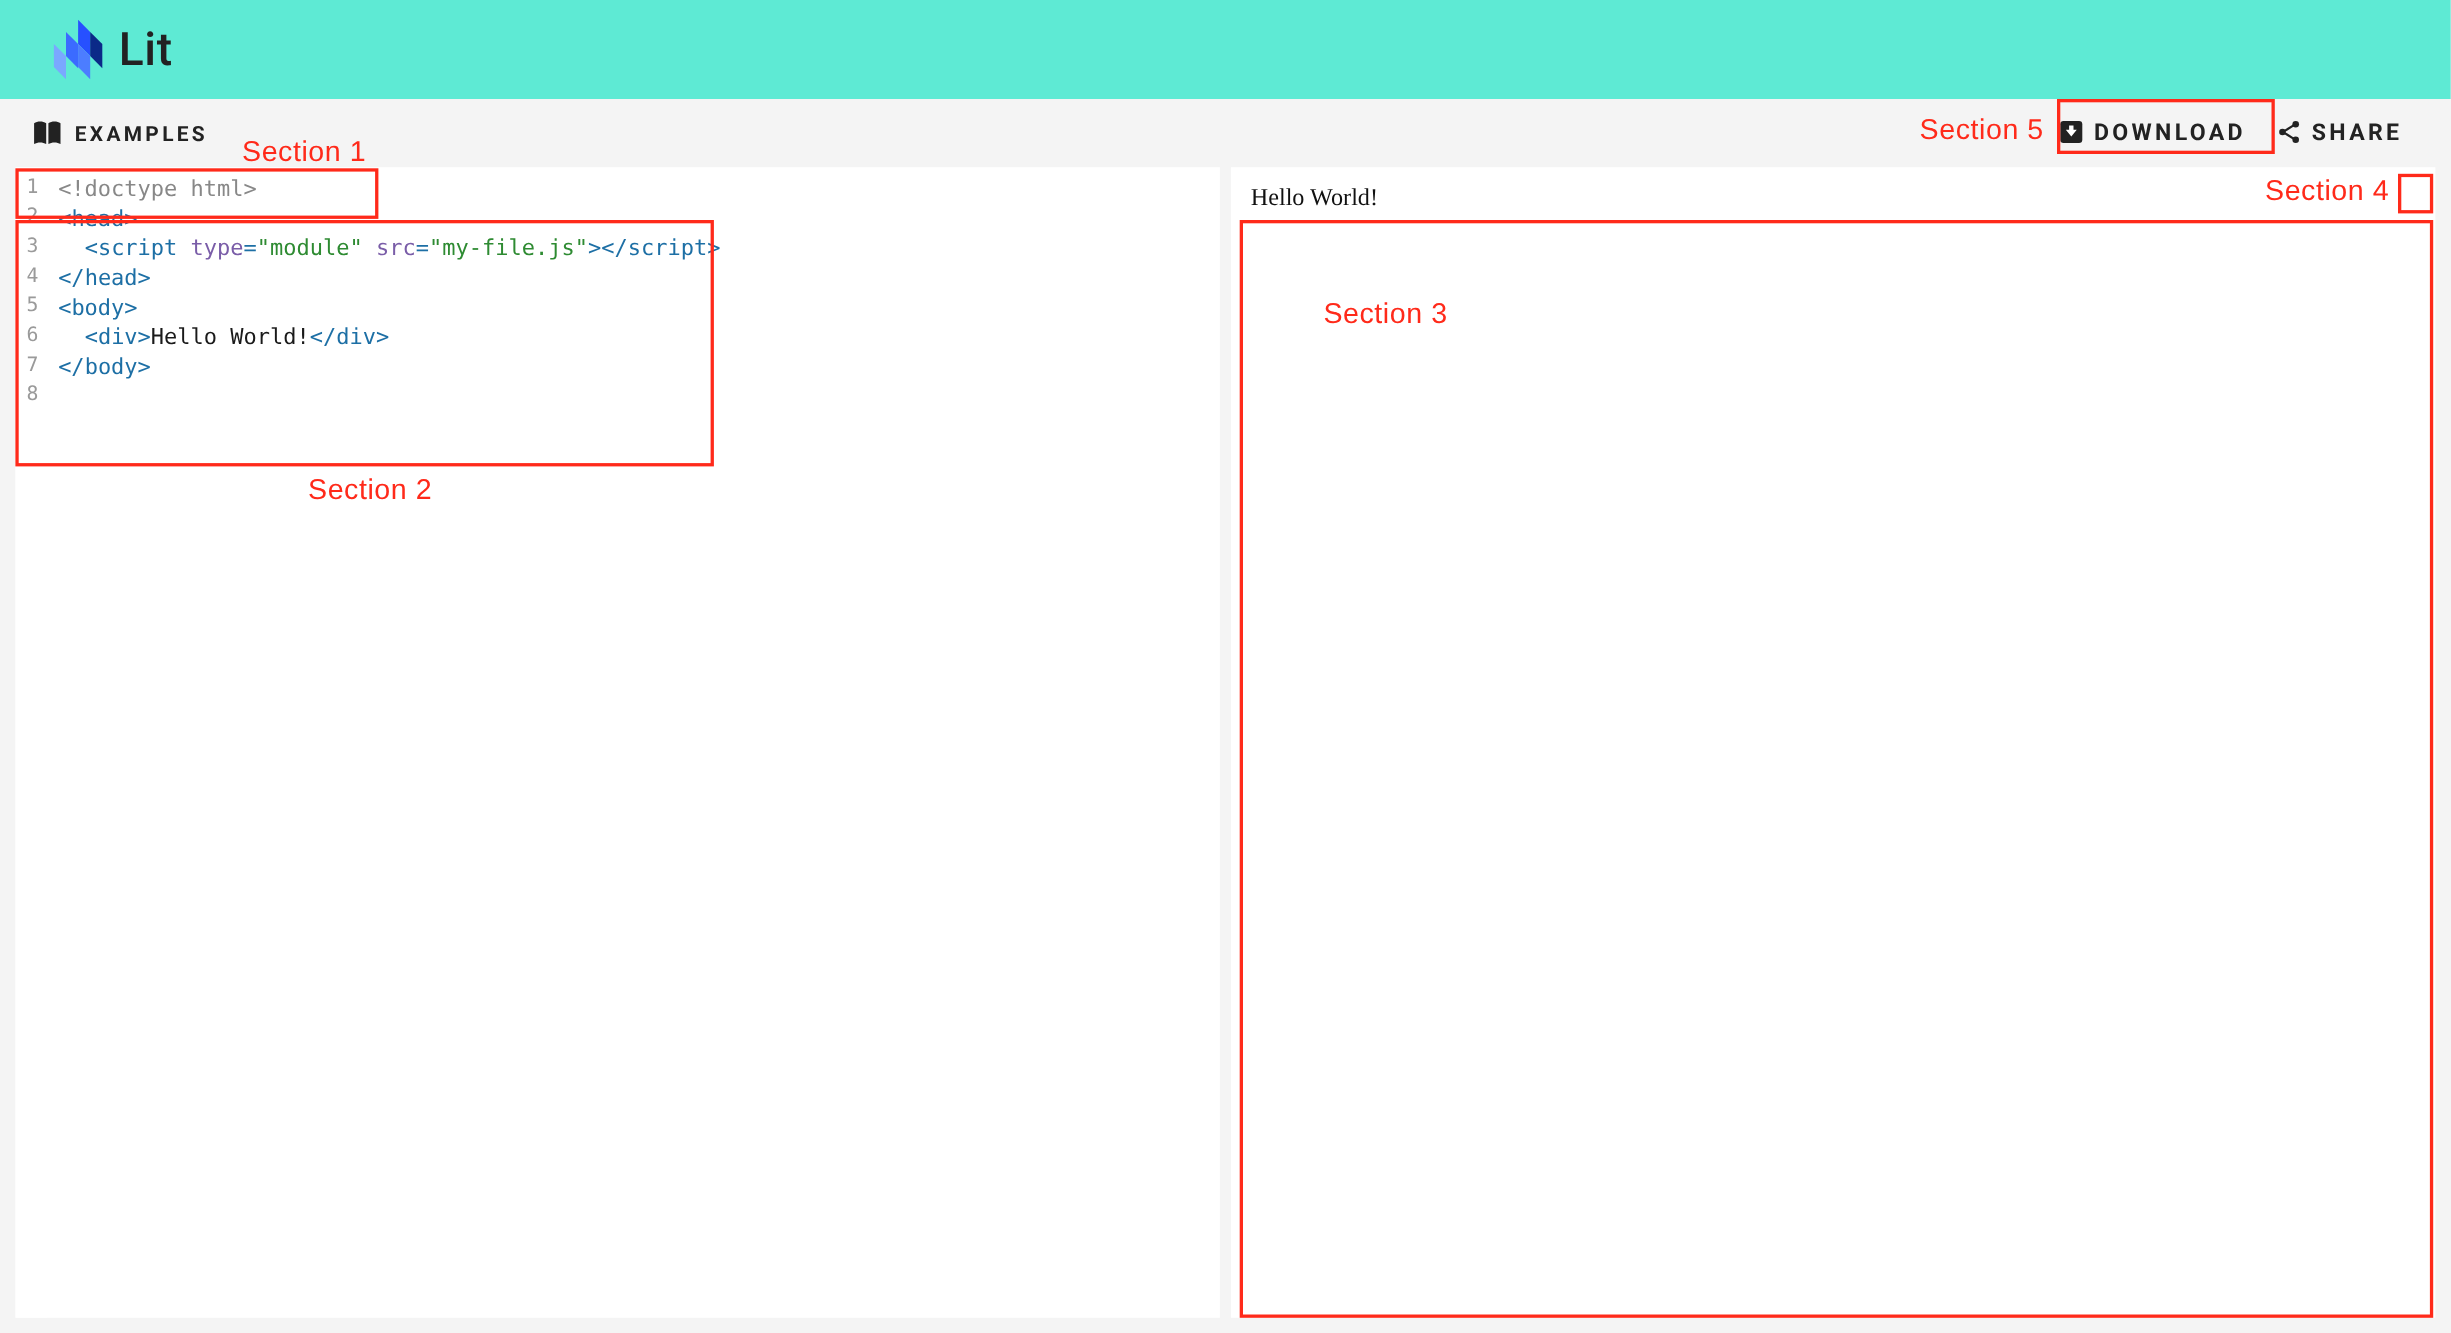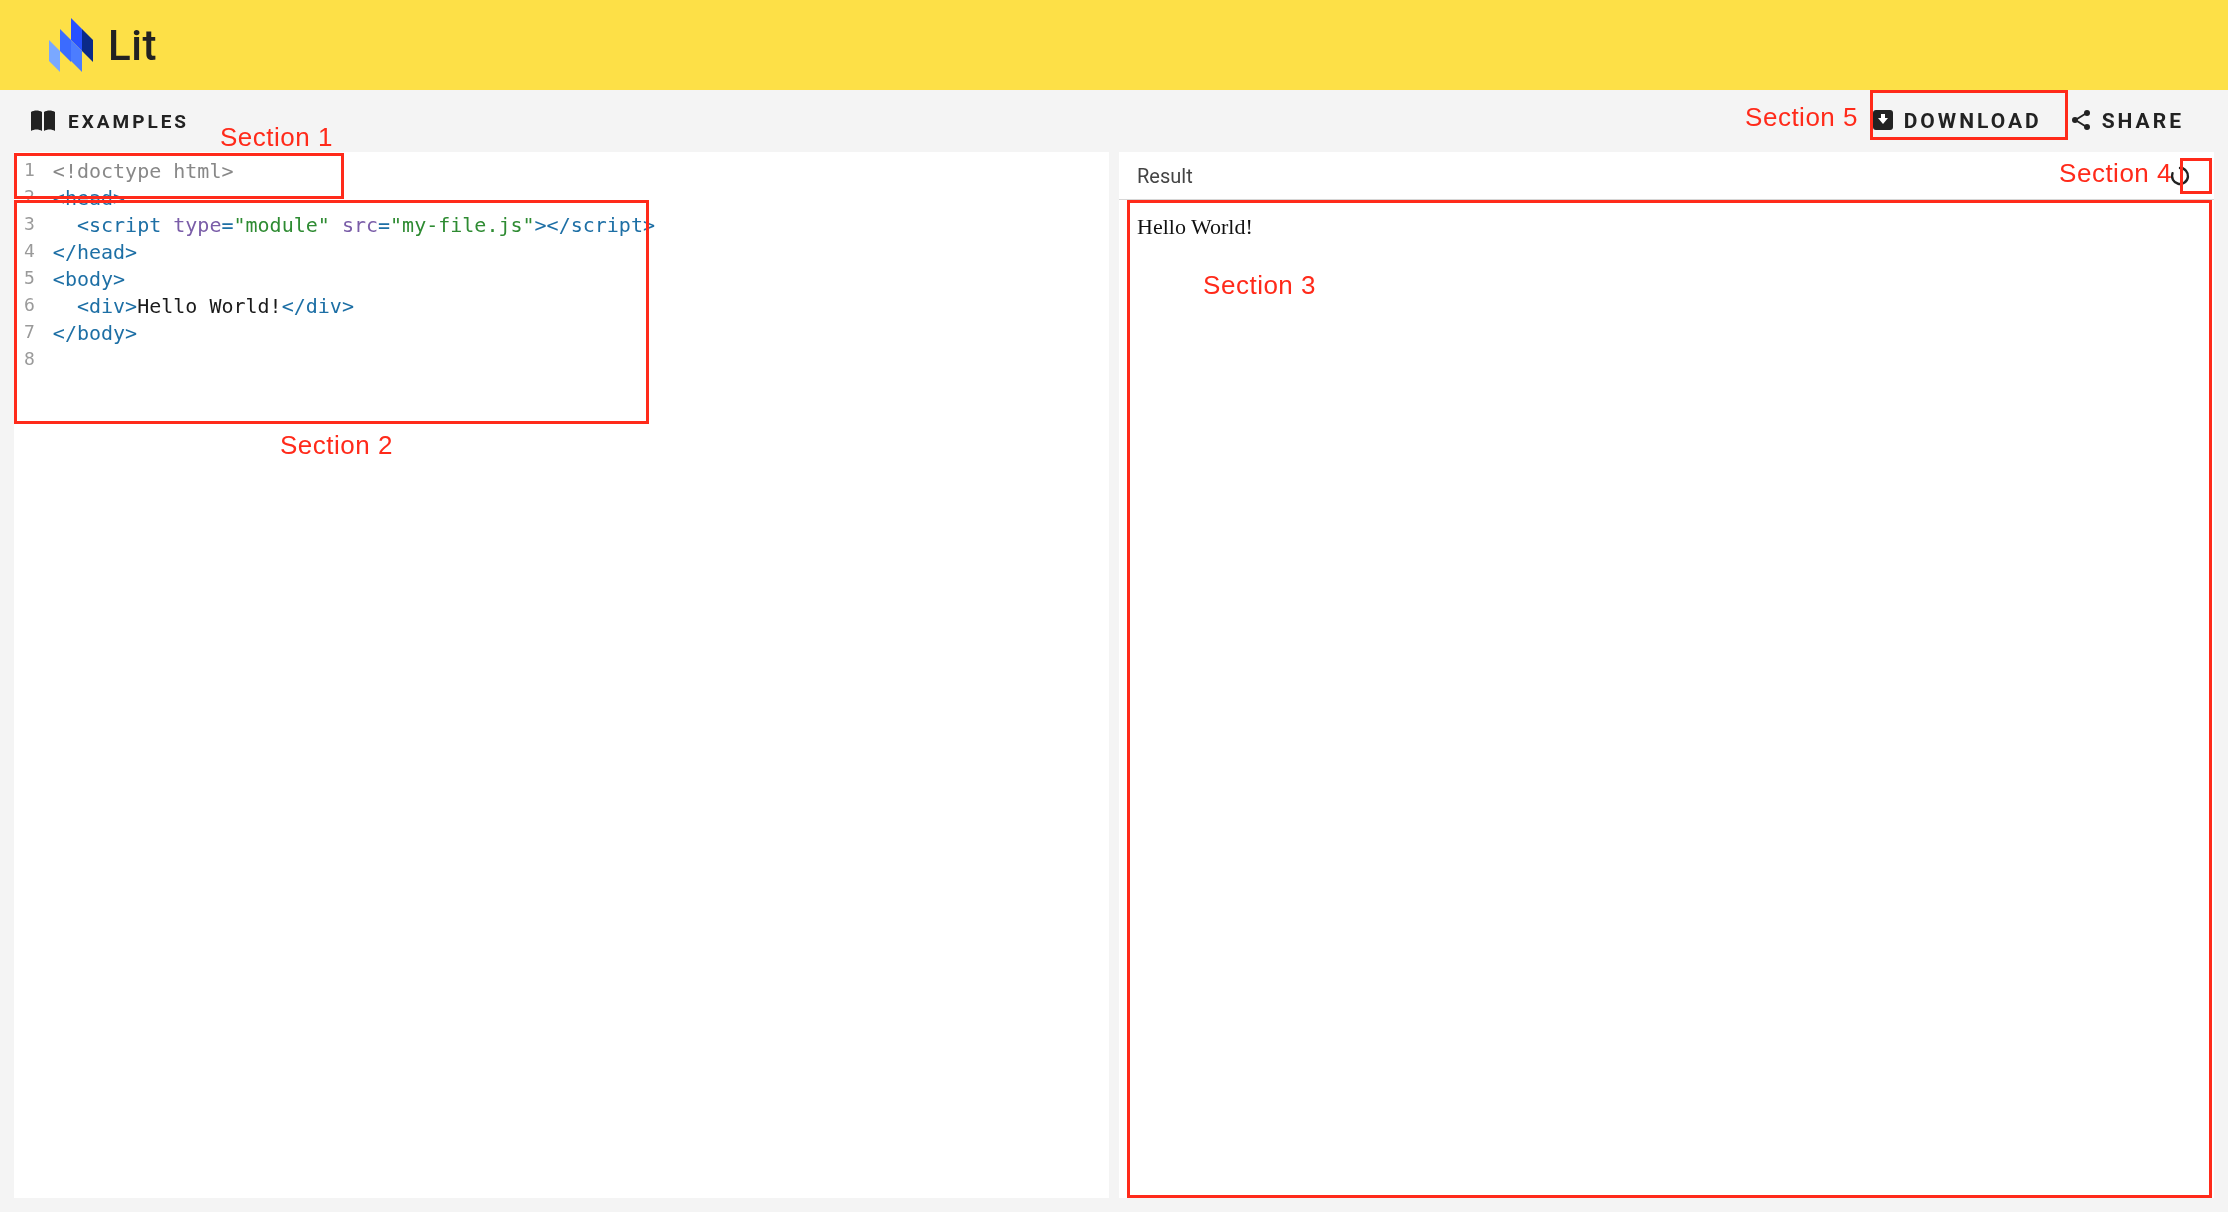--- a/index.html
+++ b/index.html
@@ -10,21 +10,21 @@
     color: #222;
     overflow: hidden;
   }
 
   
   .topbar {
     height: 90px;
     display: flex;
     align-items: center;
     padding: 0 48px;
-    background: #fde047;
+    background: #5eead4;
   }
   .brand {
     display: flex;
     align-items: center;
     gap: 14px;
   }
   .brand-name {
     font-size: 42px;
     font-weight: 500;
     color: #222;
@@ -267,32 +267,20 @@
           <div>5</div>
           <div>6</div>
           <div>7</div>
           <div>8</div>
         </div>
       <div class="code" id="code"><div class="row"><span class="tok-decl">&lt;!doctype html&gt;</span></div><div class="row"><span class="tok-punc">&lt;</span><span class="tok-tag">head</span><span class="tok-punc">&gt;</span></div><div class="row"><span class="tok-text">  </span><span class="tok-punc">&lt;</span><span class="tok-tag">script</span><span class="tok-text"> </span><span class="tok-attr">type</span><span class="tok-punc">=</span><span class="tok-val">"module"</span><span class="tok-text"> </span><span class="tok-attr">src</span><span class="tok-punc">=</span><span class="tok-val">"my-file.js"</span><span class="tok-punc">&gt;</span><span class="tok-punc">&lt;/</span><span class="tok-tag">script</span><span class="tok-punc">&gt;</span></div><div class="row"><span class="tok-punc">&lt;/</span><span class="tok-tag">head</span><span class="tok-punc">&gt;</span></div><div class="row"><span class="tok-punc">&lt;</span><span class="tok-tag">body</span><span class="tok-punc">&gt;</span></div><div class="row"><span class="tok-text">  </span><span class="tok-punc">&lt;</span><span class="tok-tag">div</span><span class="tok-punc">&gt;</span><span class="tok-text">Hello World!</span><span class="tok-punc">&lt;/</span><span class="tok-tag">div</span><span class="tok-punc">&gt;</span></div><div class="row"><span class="tok-punc">&lt;/</span><span class="tok-tag">body</span><span class="tok-punc">&gt;</span></div><div class="row"></div></div>
     </div>
   </div>
 
   <div class="pane-right">
-    <div class="result-hdr">
-      <span>Result</span>
-      <div class="sp"></div>
-      <div class="reload-btn">
-        <span>
-          <svg class="ic" width="22" height="22" viewBox="0 0 22 22">
-            <path d="M11 3 a8 8 0 1 1 -7.5 5.2" fill="none" stroke="#222" stroke-width="2.4" stroke-linecap="round"></path>
-            <polygon points="11,0 11,6 15,3" fill="#222"></polygon>
-          </svg>
-        </span>
-      </div>
-    </div>
     <div class="result-body">
       <span>Hello World!</span>
     </div>
   </div>
 </div>
 
 <div class="anno anno-box" style="left:14px; top:153px; width:330px; height:46px;"></div>
 <div class="anno anno-label" style="left:220px; top:122px;">Section 1</div>
 
 <div class="anno anno-box" style="left:14px; top:200px; width:635px; height:224px;"></div>

